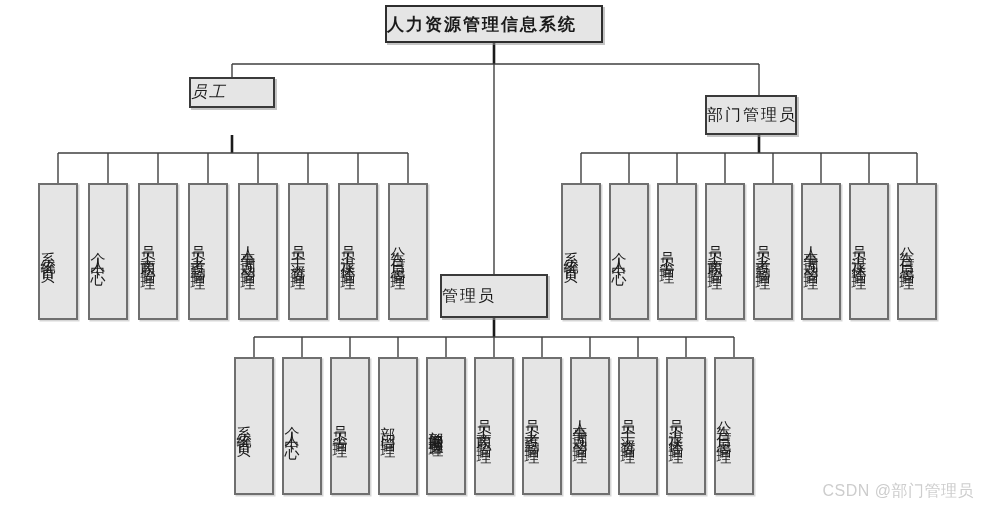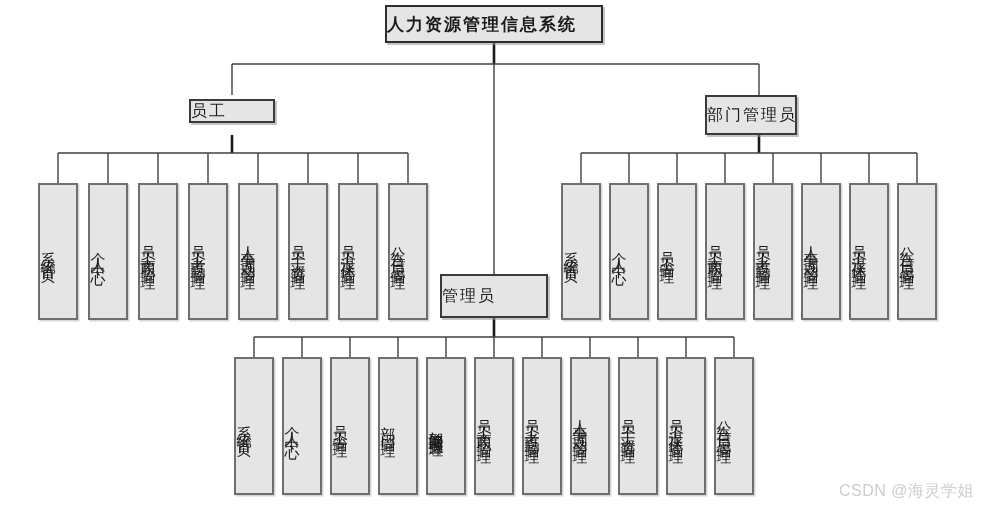--- a/index.html
+++ b/index.html
@@ -105,21 +105,21 @@
       <line x1="542" y1="337" x2="542" y2="357" stroke="#3f3f3f" stroke-width="1.4"></line>
       <line x1="590" y1="337" x2="590" y2="357" stroke="#3f3f3f" stroke-width="1.4"></line>
       <line x1="638" y1="337" x2="638" y2="357" stroke="#3f3f3f" stroke-width="1.4"></line>
       <line x1="686" y1="337" x2="686" y2="357" stroke="#3f3f3f" stroke-width="1.4"></line>
       <line x1="734" y1="337" x2="734" y2="357" stroke="#3f3f3f" stroke-width="1.4"></line>
     </svg>
   <div id="nodes">
       <div class="node parent root" style="left: 385px; top: 5px; width: 218px; height: 38px;">
         <span>人力资源管理信息系统</span>
       </div>
-      <div class="node parent" style="left: 189px; top: 99px; width: 86px; height: 24px;">
+      <div class="node parent" style="left: 189px; top: 77px; width: 86px; height: 31px; font-style: italic;">
         <span>员工</span>
       </div>
       <div class="node leaf" style="left: 38px; top: 183px; width: 40px; height: 137px;">
         <span class="vtext" style="letter-spacing: 6px;">系统首页</span>
       </div>
       <div class="node leaf" style="left: 88px; top: 183px; width: 40px; height: 137px;">
         <span class="vtext" style="letter-spacing: 6px;">个人中心</span>
       </div>
       <div class="node leaf" style="left: 138px; top: 183px; width: 40px; height: 137px;">
         <span class="vtext" style="letter-spacing: 6px;">员工离职管理</span>
@@ -196,14 +196,14 @@
       <div class="node leaf" style="left: 618px; top: 357px; width: 40px; height: 138px;">
         <span class="vtext" style="letter-spacing: 6px;">员工工资管理</span>
       </div>
       <div class="node leaf" style="left: 666px; top: 357px; width: 40px; height: 138px;">
         <span class="vtext" style="letter-spacing: 6px;">员工退休管理</span>
       </div>
       <div class="node leaf" style="left: 714px; top: 357px; width: 40px; height: 138px;">
         <span class="vtext" style="letter-spacing: 6px;">公告信息管理</span>
       </div>
     </div>
-  <div id="watermark">CSDN @海灵学姐</div>
+  <div id="watermark">CSDN @部门管理员</div>
 </div>
 
 </body></html>

